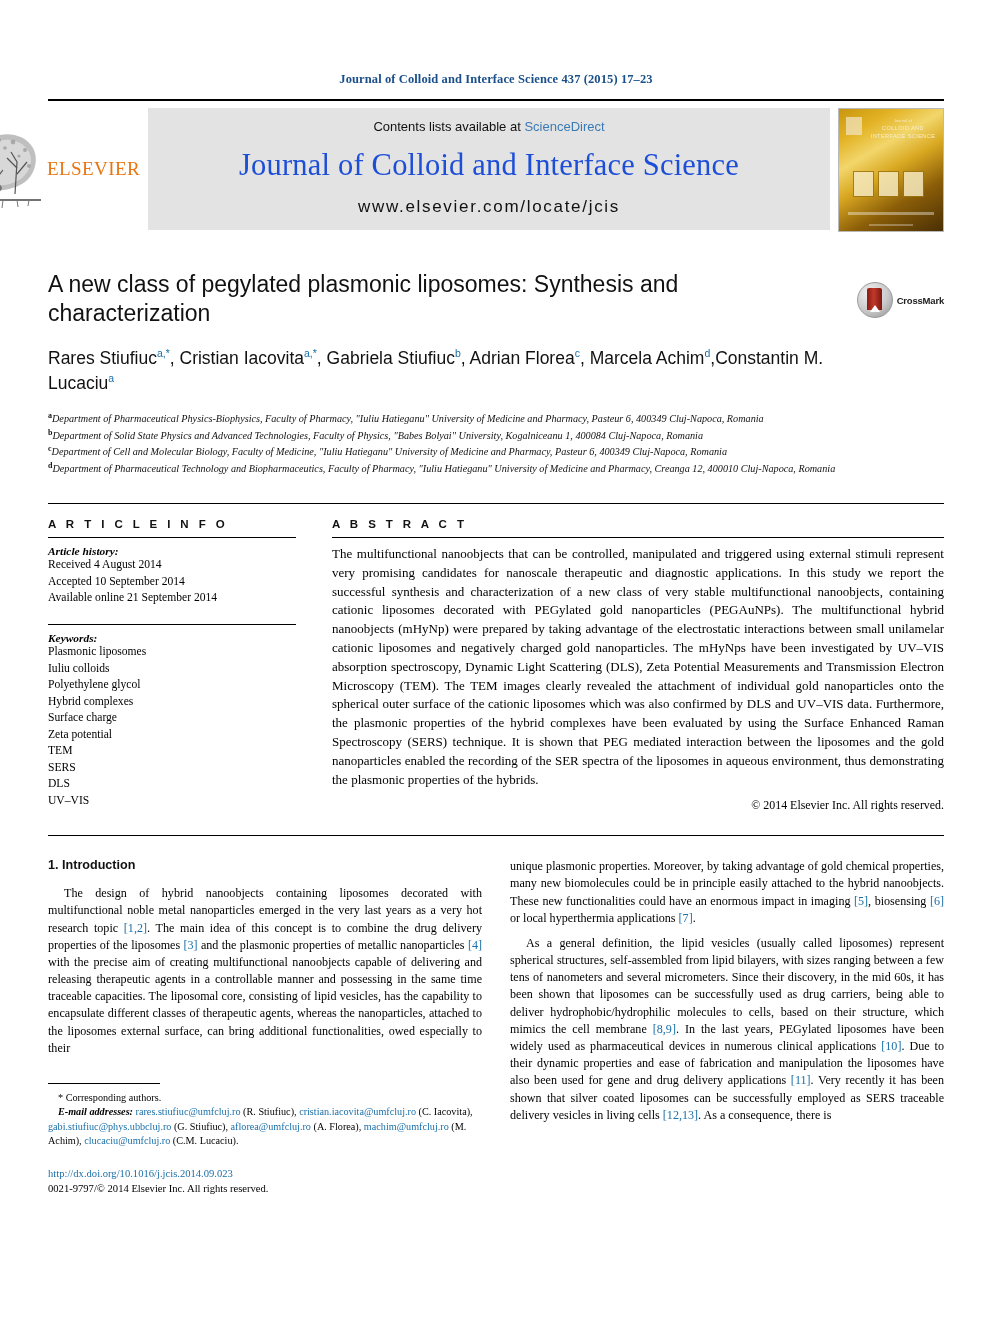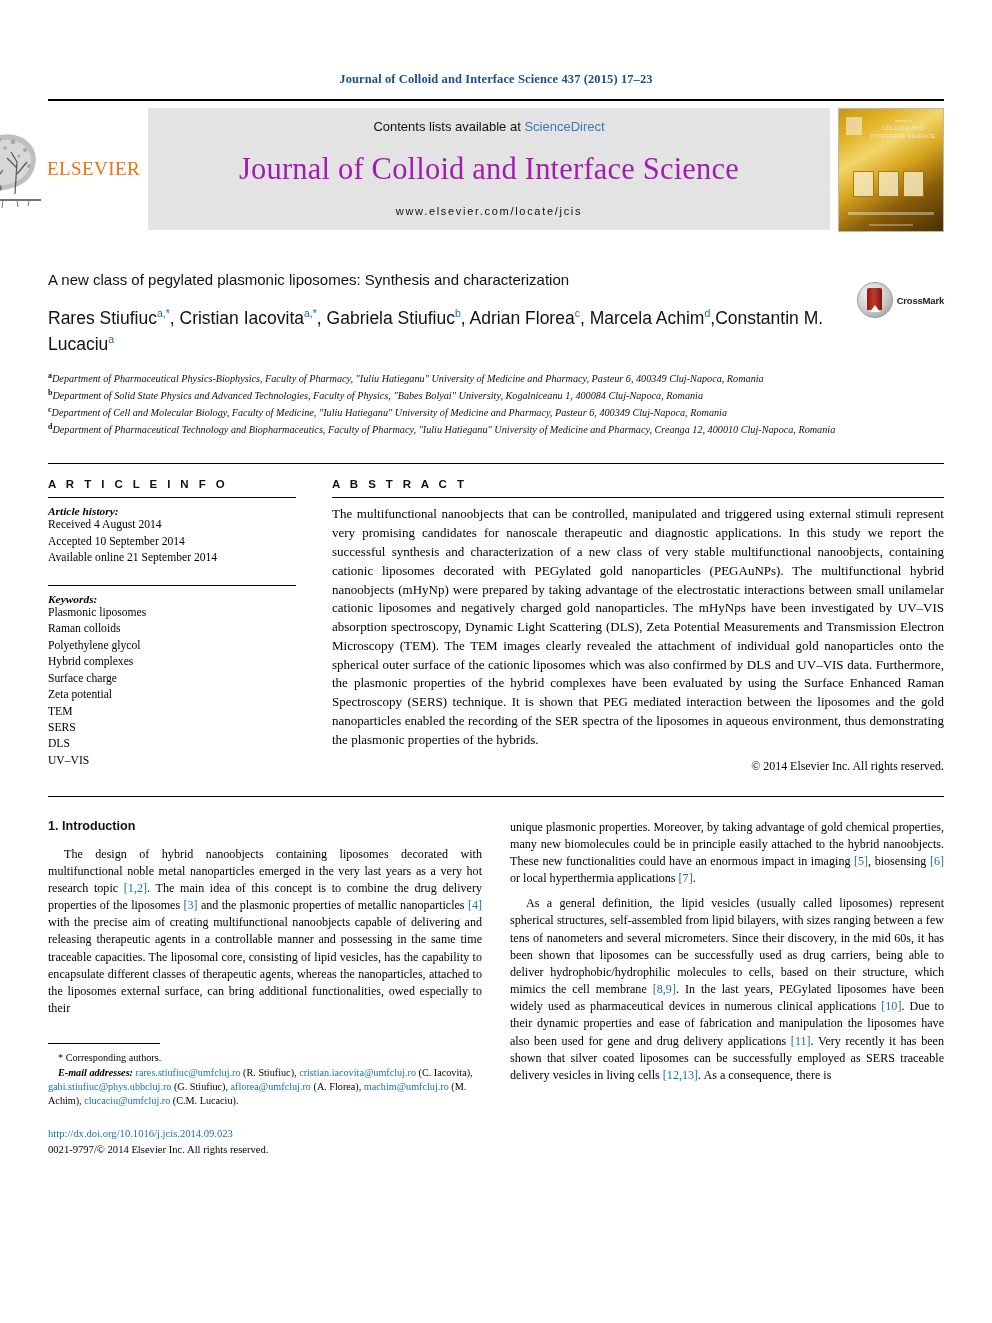--- a/index.html
+++ b/index.html
@@ -70,26 +70,26 @@
   }
   .contents-line {
     font-family: "Liberation Sans", sans-serif;
     font-size: 13px;
     color: #111;
   }
   .contents-line .sd { color: #3a7ab5; }
   .journal-name {
     font-family: "Liberation Serif", serif;
     font-size: 30.5px;
-    color: #a21caf;
+    color: #1d4ed8;
     letter-spacing: .2px;
   }
   .journal-url {
     font-family: "Liberation Sans", sans-serif;
-    font-size: 11px;
+    font-size: 17px;
     letter-spacing: 1.7px;
     color: #111;
   }
   .cover-thumb {
     flex: 0 0 104px;
     width: 104px;
     height: 122px;
     border: 1px solid #b9b9b9;
     position: relative;
     overflow: hidden;
@@ -116,21 +116,21 @@
     background:rgba(255,255,255,.38);
   }
   .cover-bottom2 {
     position:absolute; bottom:5px; left:30px; right:30px; height:2.5px;
     background:rgba(255,255,255,.3);
   }
   
   .title-area { margin: 40px 48px 0 48px; position: relative; }
   .paper-title {
     font-family: "Liberation Sans", sans-serif;
-    font-size: 15px;
+    font-size: 23px;
     line-height: 1.28;
     font-weight: normal;
     color: #111;
     margin: 0;
     max-width: 760px;
   }
   .authors {
     font-family: "Liberation Sans", sans-serif;
     font-size: 17.5px;
     line-height: 1.45;
@@ -358,21 +358,21 @@
       <div class="info-list">
           <div>Received 4 August 2014</div>
           <div>Accepted 10 September 2014</div>
           <div>Available online 21 September 2014</div>
         </div>
       <div class="kw-block">
         <div class="thin-rule"></div>
         <div class="info-label">Keywords:</div>
         <div class="info-list">
             <div>Plasmonic liposomes</div>
-            <div>Raman colloids</div>
+            <div>Iuliu colloids</div>
             <div>Polyethylene glycol</div>
             <div>Hybrid complexes</div>
             <div>Surface charge</div>
             <div>Zeta potential</div>
             <div>TEM</div>
             <div>SERS</div>
             <div>DLS</div>
             <div>UV–VIS</div>
           </div>
       </div>

